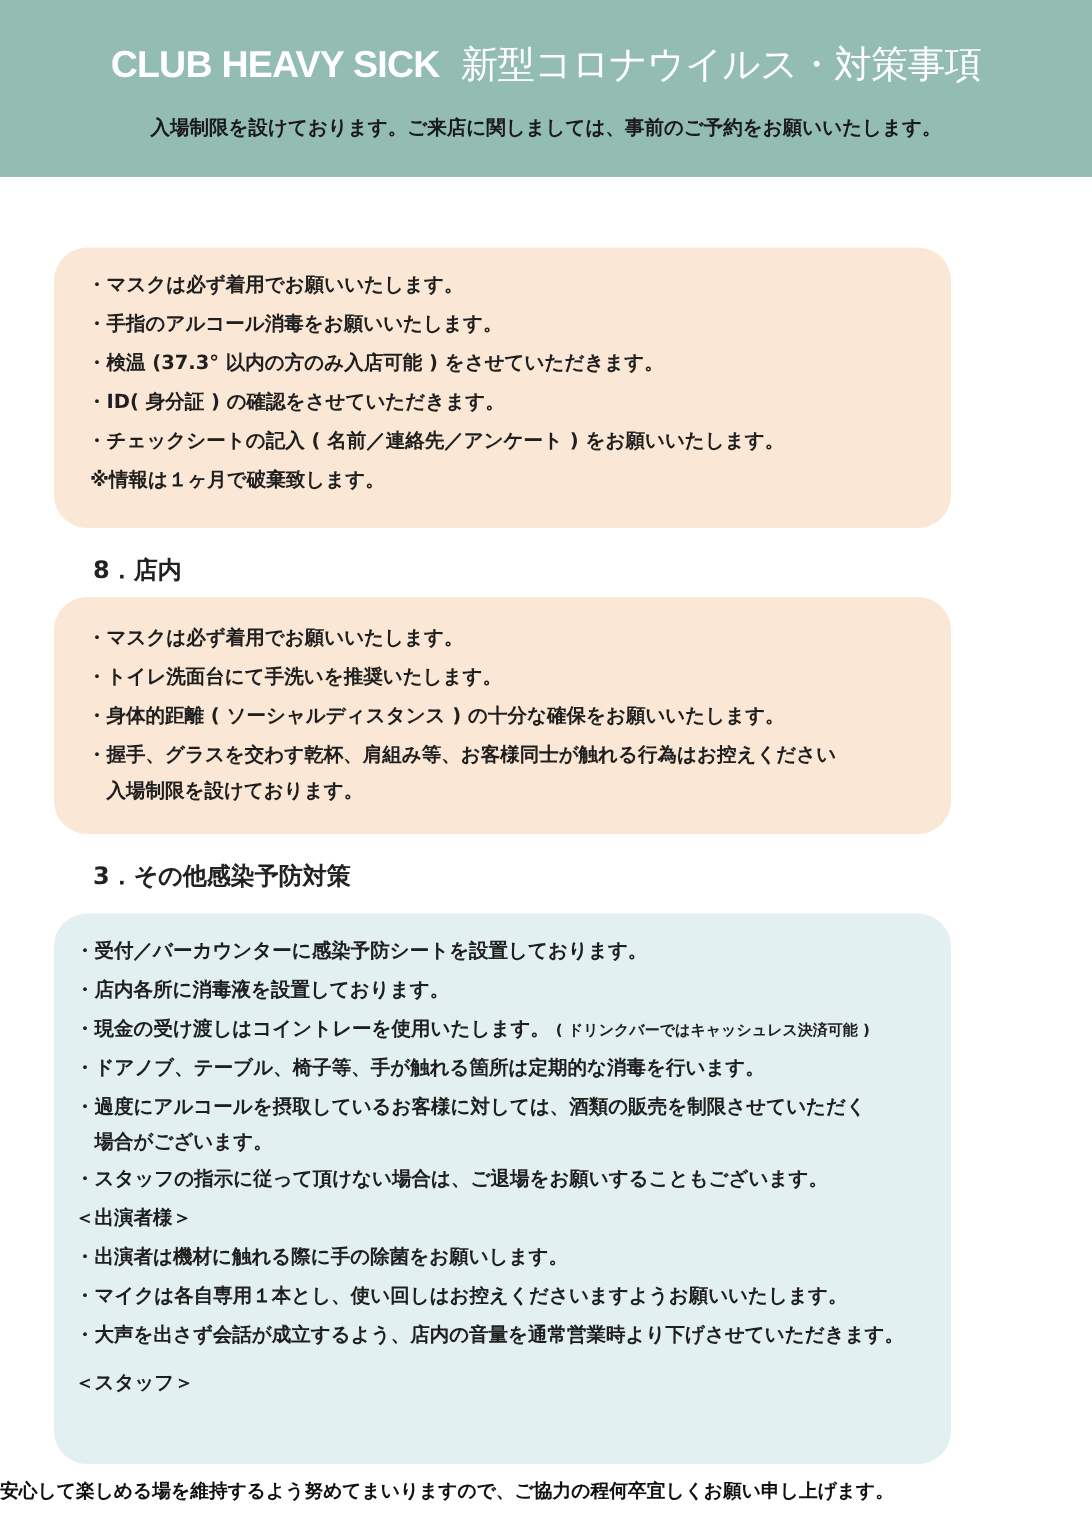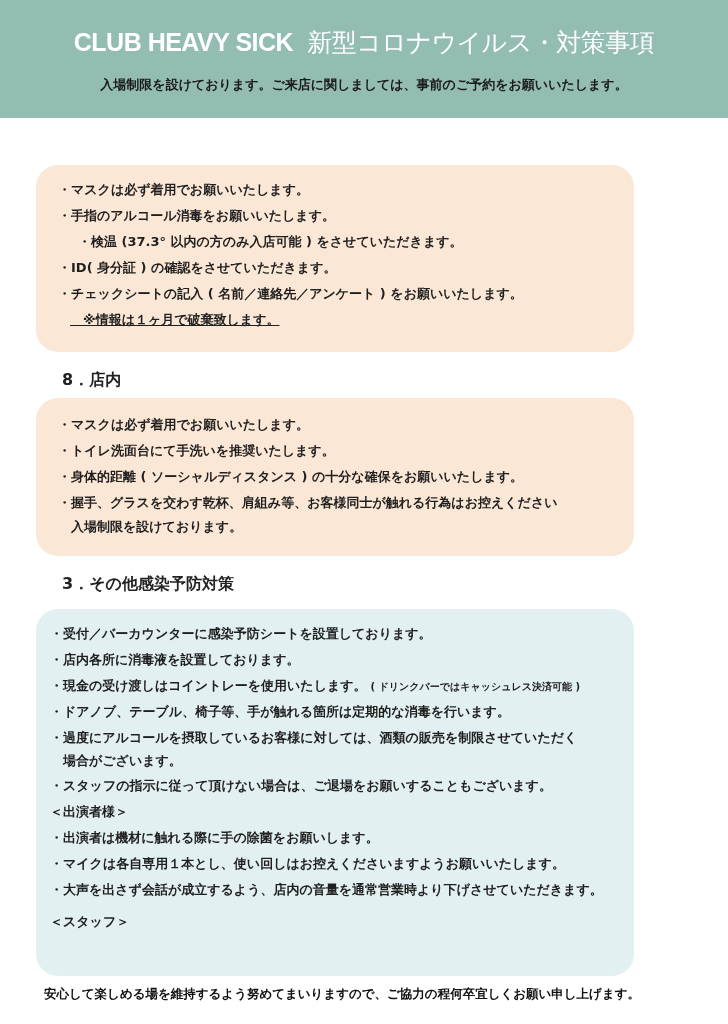--- a/index.html
+++ b/index.html
@@ -29,42 +29,42 @@
     .box {
       position: absolute; left: 36px; width: 598px; border-radius: 22px;
     }
     .box.peach { background: #fbe7d5; }
     .box.mint { background: #e2f0f1; }
     .line {
       position: absolute; left: 0; font-size: 13px; color: #1f1f1f; white-space: nowrap;
       font-weight: bold;
     }
     .footer {
-      position: absolute; left: 0; width: 640px; top: 986px; text-align: right;
+      position: absolute; left: 0; width: 640px; top: 986px; text-align: left;
       font-size: 12.5px; font-weight: bold; color: #111; white-space: nowrap;
     }
   </style>
 </head>
 <body>
 
 <div class="header">
   <div class="header-title">
     <span>CLUB HEAVY SICK</span><span class="jp">新型コロナウイルス・対策事項</span>
   </div>
   <div class="header-sub">入場制限を設けております。ご来店に関しましては、事前のご予約をお願いいたします。</div>
 </div>
 
 <div class="section-title" style="top:136px;margin-top:44px;">1．ご来店時</div>
 <div class="box peach" style="top:165px;height:187px;">
   <div class="line" style="left:22px;top:16px;">・マスクは必ず着用でお願いいたします。</div>
   <div class="line" style="left:22px;top:42px;">・手指のアルコール消毒をお願いいたします。</div>
-  <div class="line" style="left:22px;top:68px;margin-left:20px;">・検温 (37.3°  以内の方のみ入店可能 ) をさせていただきます。</div>
+  <div class="line" style="left:22px;top:68px;">・検温 (37.3°  以内の方のみ入店可能 ) をさせていただきます。</div>
   <div class="line" style="left:22px;top:94px;">・ID( 身分証 ) の確認をさせていただきます。</div>
   <div class="line" style="left:22px;top:120px;">・チェックシートの記入 ( 名前／連絡先／アンケート ) をお願いいたします。</div>
-  <div class="line" style="left:34px;top:146px;text-decoration:underline;">　※情報は１ヶ月で破棄致します。</div>
+  <div class="line" style="left:11px;top:146px;">　※情報は１ヶ月で破棄致します。</div>
 </div>
 
 <div class="section-title" style="top:370px;">8．店内</div>
 <div class="box peach" style="top:398px;height:158px;">
   <div class="line" style="left:22px;top:18px;">・マスクは必ず着用でお願いいたします。</div>
   <div class="line" style="left:22px;top:44px;">・トイレ洗面台にて手洗いを推奨いたします。</div>
   <div class="line" style="left:22px;top:70px;">・身体的距離 ( ソーシャルディスタンス ) の十分な確保をお願いいたします。</div>
   <div class="line" style="left:22px;top:96px;">・握手、グラスを交わす乾杯、肩組み等、お客様同士が触れる行為はお控えください</div>
   <div class="line" style="left:22px;top:120px;">　入場制限を設けております。</div>
 </div>

